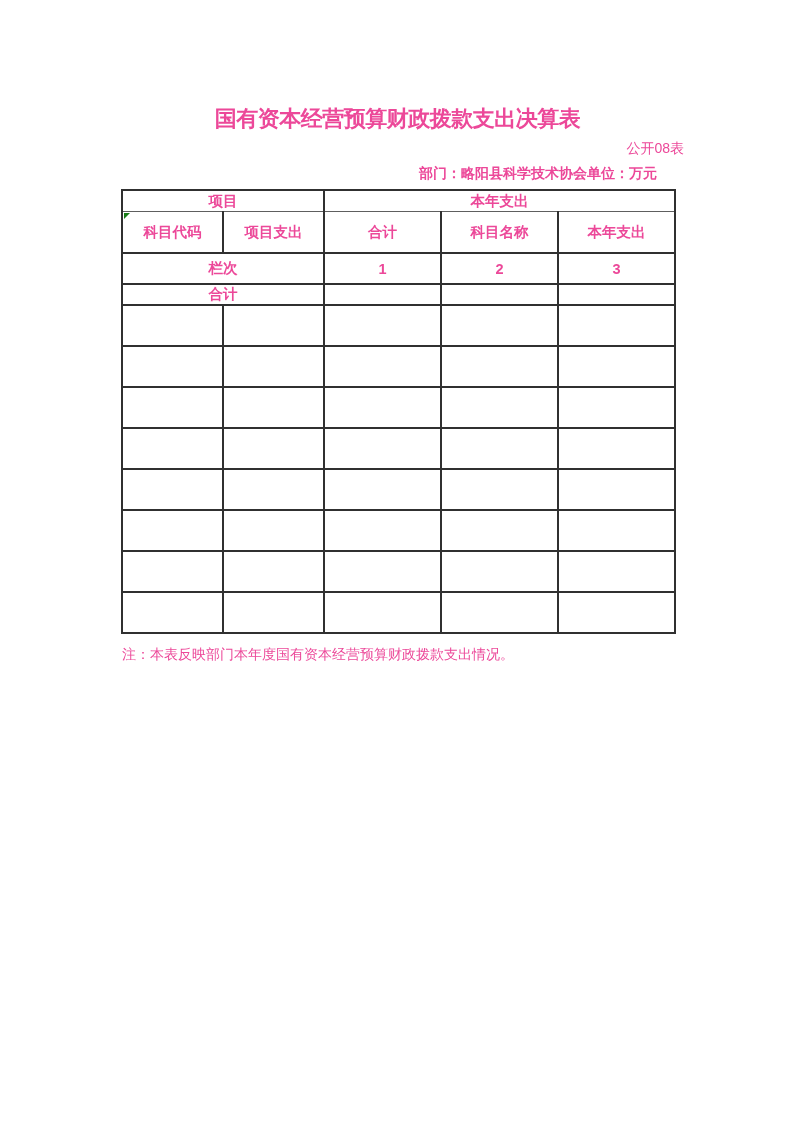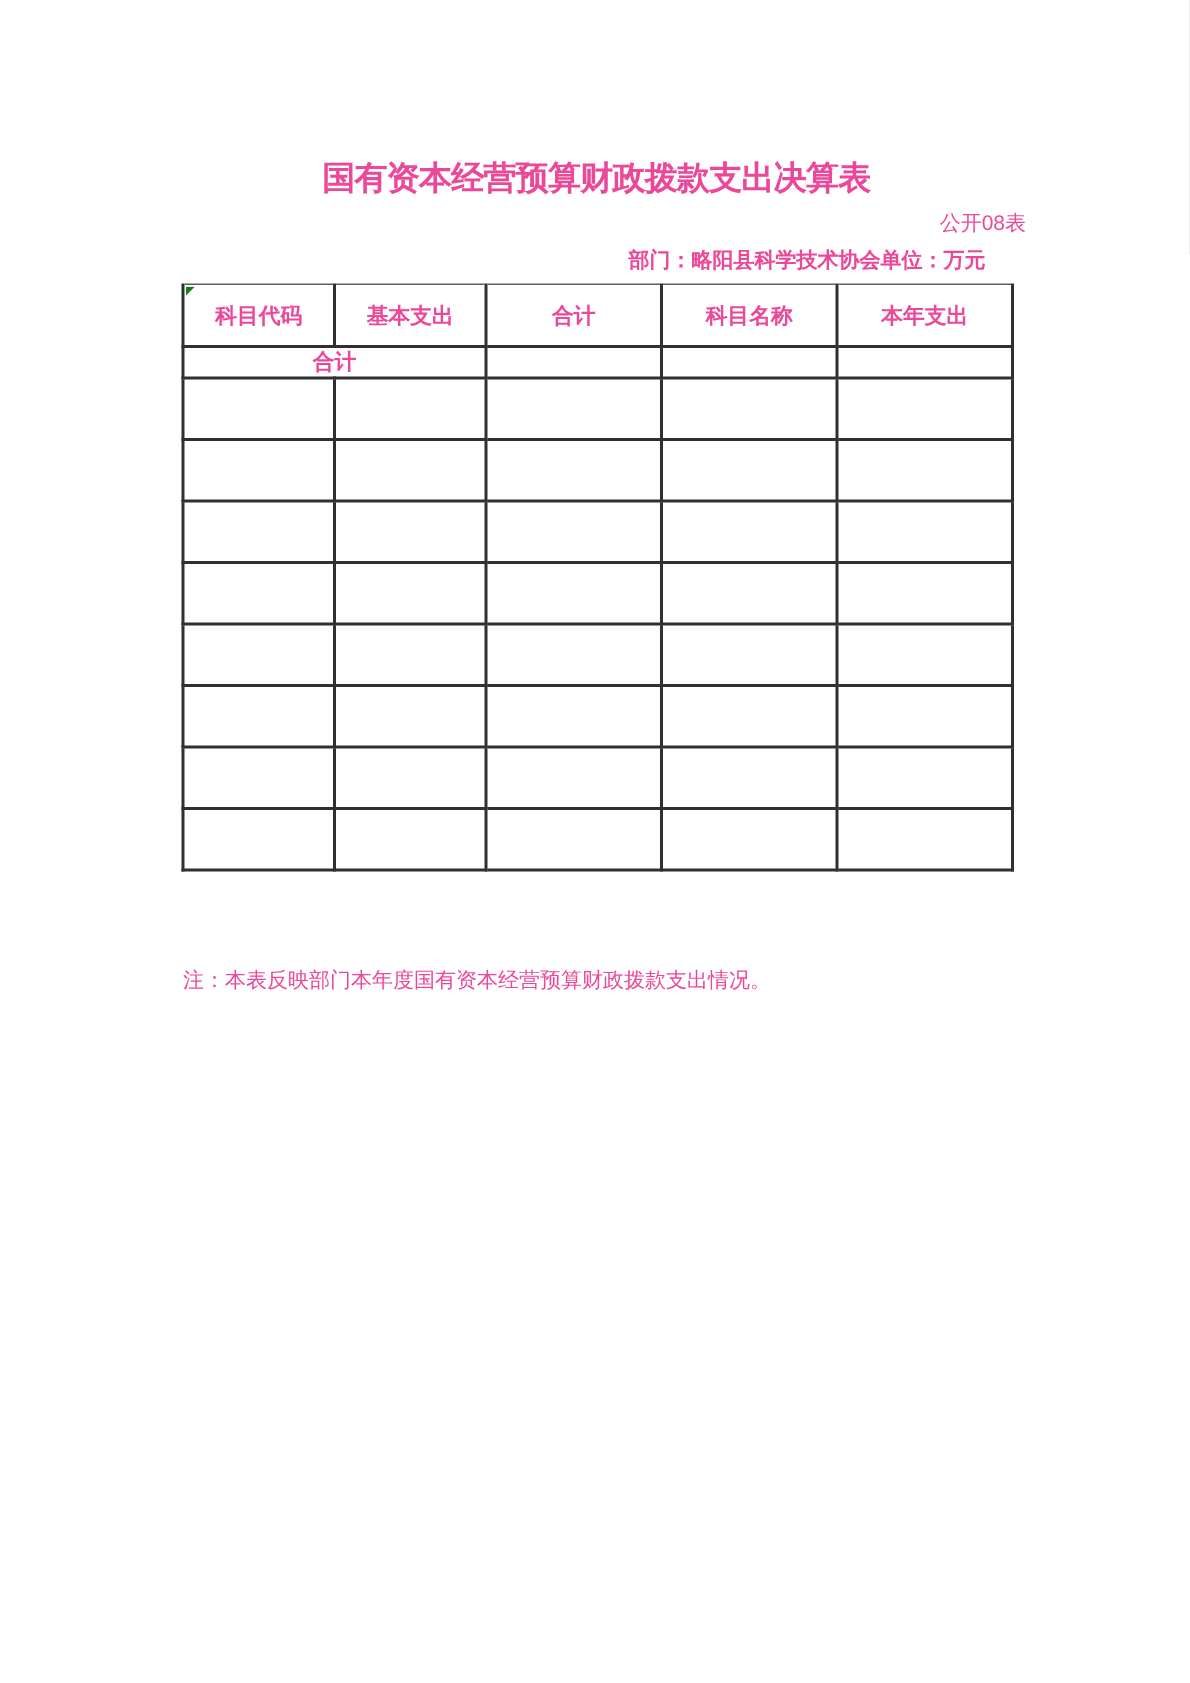--- a/index.html
+++ b/index.html
@@ -110,29 +110,39 @@
 
     <table class="grid">
       <colgroup>
         <col style="width:101px">
         <col style="width:101px">
         <col style="width:117px">
         <col style="width:117px">
         <col style="width:117px">
       </colgroup>
       <tbody>
+        <tr class="r1">
+          <td colspan="2">项目</td>
+          <td colspan="3">本年支出</td>
+        </tr>
         <tr class="r2">
           <td class="code thin-r">
             <span class="corner"></span>
             <span>科目代码</span>
           </td>
-          <td class="thin-l">基本支出</td>
+          <td class="thin-l">项目支出</td>
           <td>合计</td>
           <td>科目名称</td>
           <td>本年支出</td>
+        </tr>
+        <tr class="r3">
+          <td colspan="2">栏次</td>
+          <td class="num">1</td>
+          <td class="num">2</td>
+          <td class="num">3</td>
         </tr>
         <tr class="r4">
           <td colspan="2">合计</td>
           <td class="num"></td>
           <td class="num"></td>
           <td class="num"></td>
         </tr>
 
       <tr class="er">
             <td class="thin-r"></td>

